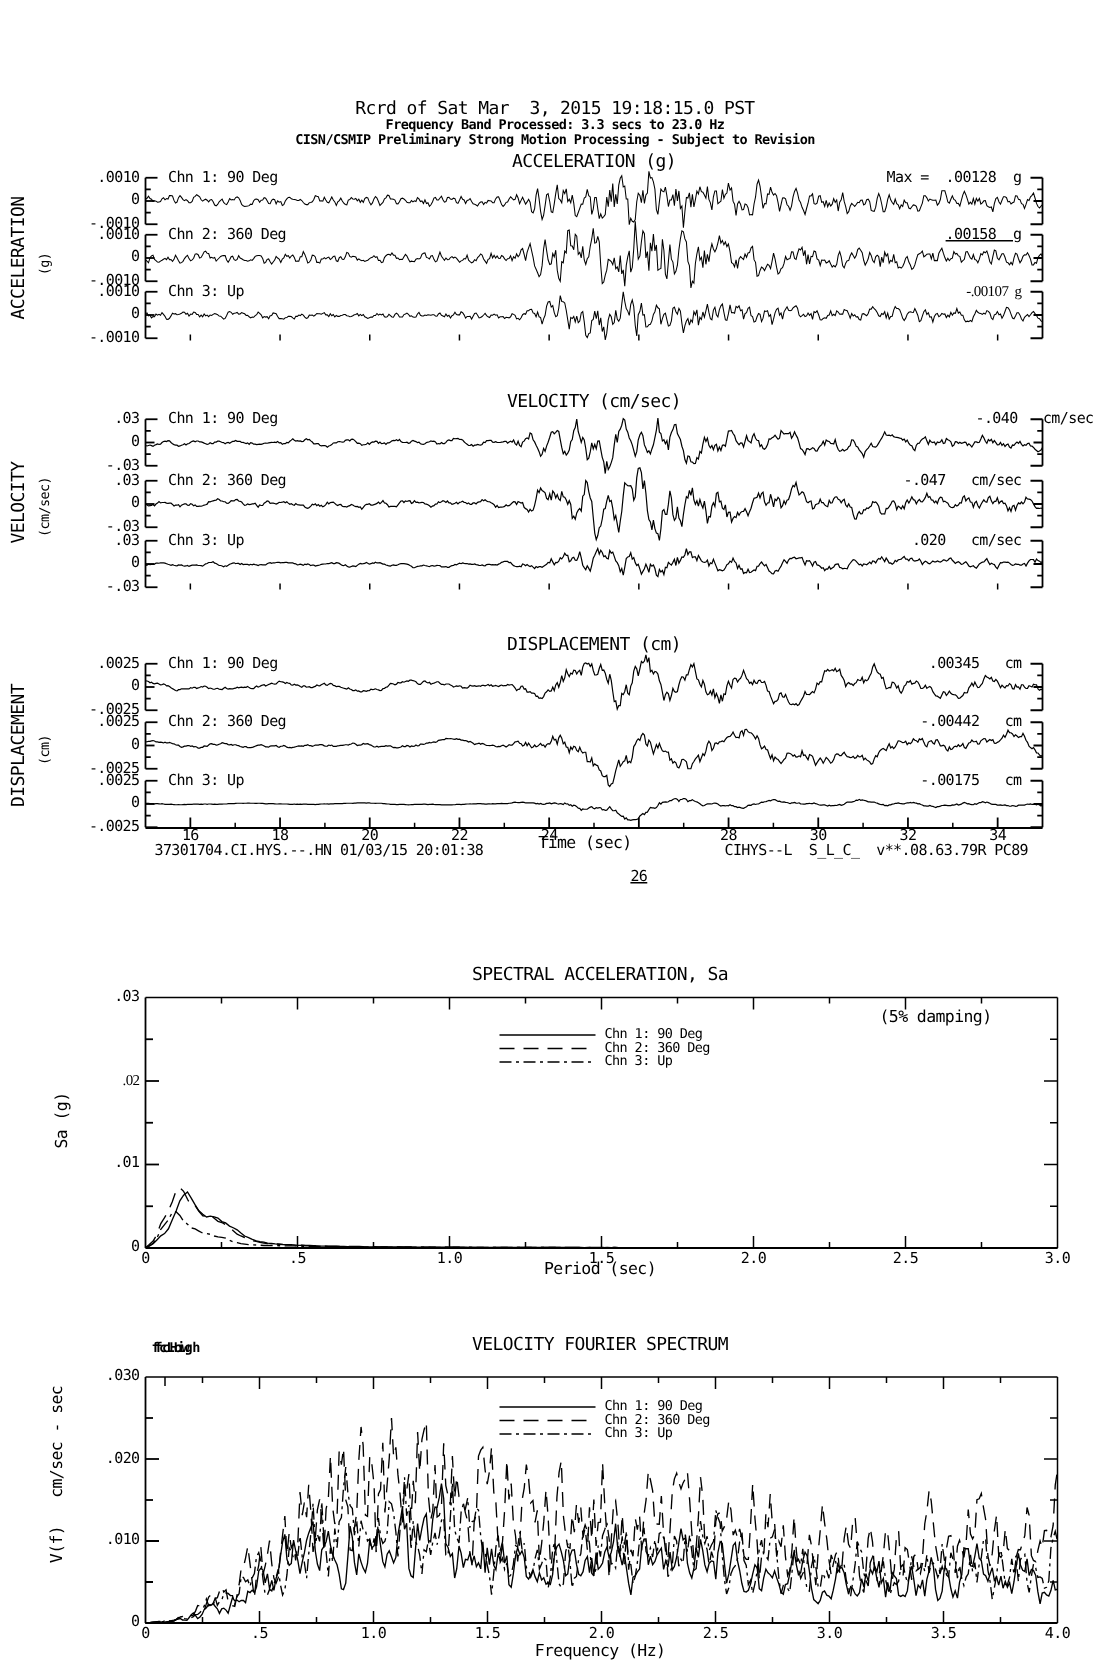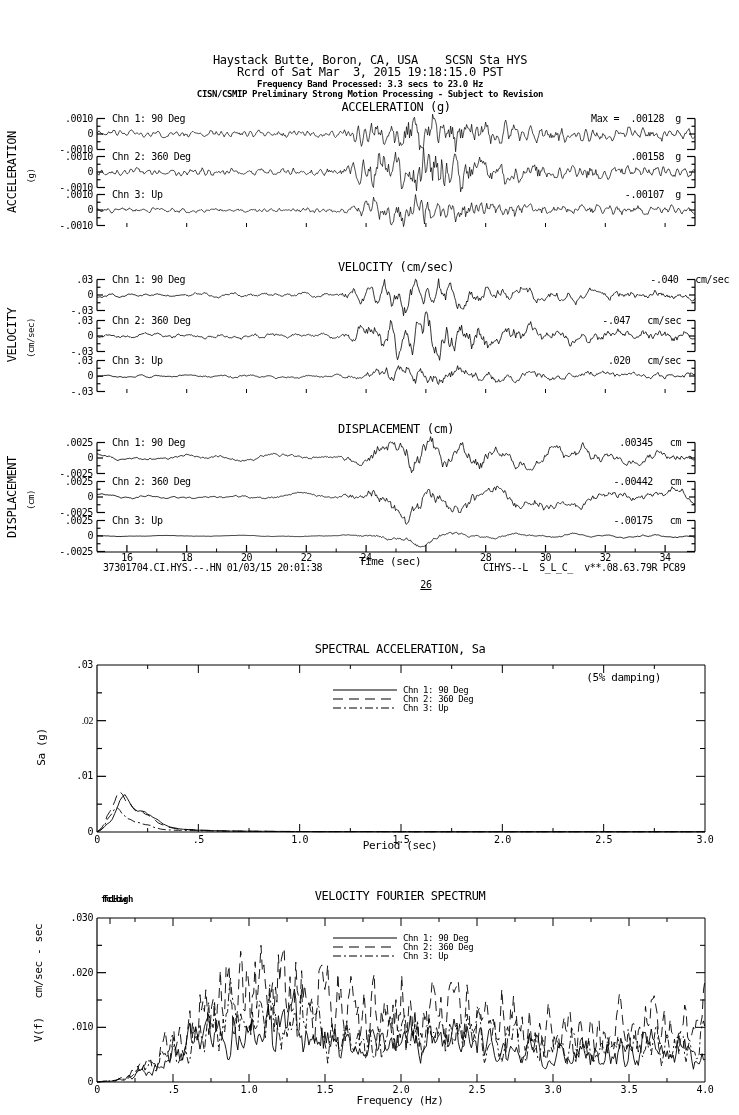--- a/index.html
+++ b/index.html
@@ -265,21 +265,20 @@
       <line x1="700" y1="945.3333333333333" x2="705" y2="945.3333333333333" stroke="#000000" stroke-width="1"></line>
       <polyline points="333.0,938.0 397.0,938.0" fill="none" stroke="#000000" stroke-width="1"></polyline>
       <polyline points="333.0,947.0 397.0,947.0" fill="none" stroke="#000000" stroke-width="1" stroke-dasharray="10 6"></polyline>
       <polyline points="333.0,956.0 397.0,956.0" fill="none" stroke="#000000" stroke-width="1" stroke-dasharray="8 3 2 3"></polyline>
       <line x1="110" y1="918" x2="110" y2="924" stroke="#000000" stroke-width="1"></line>
       <polyline points="97.0,1082.0 98.5,1081.9 99.9,1081.8 101.4,1081.6 102.8,1081.6 104.3,1081.6 105.7,1081.4 107.2,1081.3 108.6,1081.4 110.1,1081.3 111.5,1081.1 113.0,1081.0 114.4,1080.9 115.9,1080.8 117.3,1079.8 118.8,1079.4 120.2,1079.0 121.7,1080.0 123.1,1080.1 124.6,1080.2 126.0,1078.5 127.5,1076.4 128.9,1075.3 130.4,1077.1 131.8,1079.1 133.3,1078.0 134.7,1076.3 136.2,1072.9 137.6,1071.8 139.1,1069.6 140.5,1070.3 142.0,1069.0 143.4,1070.8 144.9,1072.5 146.3,1075.6 147.8,1072.6 149.2,1072.1 150.7,1073.4 152.1,1075.4 153.6,1070.0 155.0,1065.0 156.5,1067.3 157.9,1066.7 159.4,1067.8 160.8,1066.9 162.3,1067.0 163.7,1068.4 165.2,1060.9 166.7,1061.7 168.1,1060.1 169.6,1061.8 171.0,1058.1 172.5,1047.3 173.9,1045.5 175.4,1046.9 176.8,1055.3 178.3,1049.3 179.7,1059.3 181.2,1053.6 182.6,1060.2 184.1,1052.0 185.5,1048.3 187.0,1037.4 188.4,1028.0 189.9,1022.9 191.3,1039.5 192.8,1043.5 194.2,1042.3 195.7,1026.7 197.1,1033.7 198.6,1040.6 200.0,1049.1 201.5,1041.3 202.9,1035.3 204.4,1026.8 205.8,1022.1 207.3,1018.2 208.7,1014.4 210.2,1034.0 211.6,1042.7 213.1,1047.1 214.5,1033.2 216.0,1030.9 217.4,1027.8 218.9,1020.7 220.3,1030.2 221.8,1036.4 223.2,1040.0 224.7,1043.2 226.1,1049.4 227.6,1059.2 229.0,1059.7 230.5,1055.4 231.9,1037.9 233.4,1017.4 234.9,1025.1 236.3,1041.6 237.8,1049.9 239.2,1035.9 240.7,1041.4 242.1,1045.4 243.6,1048.2 245.0,1042.3 246.5,1026.5 247.9,1032.0 249.4,1030.4 250.8,1024.8 252.3,1019.2 253.7,1030.3 255.2,1041.1 256.6,1044.6 258.1,1036.1 259.5,1033.9 261.0,1037.8 262.4,1041.9 263.9,1038.3 265.3,1023.4 266.8,1014.4 268.2,1005.3 269.7,1019.5 271.1,1015.5 272.6,1045.6 274.0,1050.5 275.5,1051.6 276.9,1033.9 278.4,1015.7 279.8,1027.0 281.3,1018.8 282.7,1012.2 284.2,1009.3 285.6,1026.8 287.1,1027.9 288.5,1012.9 290.0,1004.7 291.4,1004.9 292.9,998.1 294.3,989.1 295.8,999.0 297.2,1029.0 298.7,1031.6 300.2,1037.6 301.6,1035.7 303.1,1052.0 304.5,1045.8 306.0,1030.7 307.4,1035.4 308.9,1045.1 310.3,1039.5 311.8,1039.9 313.2,1035.6 314.7,1042.1 316.1,1037.3 317.6,1044.4 319.0,1041.9 320.5,1045.9 321.9,1027.9 323.4,1048.4 324.8,1031.9 326.3,1043.1 327.7,1032.6 329.2,1043.6 330.6,1046.5 332.1,1035.6 333.5,1040.4 335.0,1028.9 336.4,1042.1 337.9,1037.2 339.3,1056.5 340.8,1058.2 342.2,1049.4 343.7,1037.4 345.1,1031.8 346.6,1036.4 348.0,1033.9 349.5,1038.4 350.9,1050.9 352.4,1052.7 353.8,1050.1 355.3,1046.4 356.7,1051.1 358.2,1054.4 359.6,1048.6 361.1,1053.3 362.5,1051.9 364.0,1056.1 365.4,1055.1 366.9,1056.2 368.4,1049.7 369.8,1035.1 371.3,1031.1 372.7,1029.4 374.2,1034.6 375.6,1040.4 377.1,1050.5 378.5,1049.2 380.0,1037.4 381.4,1033.4 382.9,1033.2 384.3,1042.8 385.8,1049.5 387.2,1050.5 388.7,1047.8 390.1,1040.3 391.6,1037.7 393.0,1048.4 394.5,1038.8 395.9,1050.7 397.4,1035.0 398.8,1046.1 400.3,1044.4 401.7,1042.0 403.2,1034.6 404.6,1031.4 406.1,1038.4 407.5,1034.8 409.0,1028.0 410.4,1015.8 411.9,1033.0 413.3,1036.7 414.8,1043.4 416.2,1035.7 417.7,1046.0 419.1,1055.6 420.6,1063.3 422.0,1051.4 423.5,1050.5 424.9,1047.9 426.4,1046.0 427.8,1031.0 429.3,1026.1 430.7,1026.0 432.2,1043.2 433.6,1037.4 435.1,1043.1 436.6,1040.9 438.0,1036.7 439.5,1034.3 440.9,1032.1 442.4,1046.3 443.8,1040.5 445.3,1044.7 446.7,1034.7 448.2,1046.6 449.6,1044.3 451.1,1038.0 452.5,1029.0 454.0,1019.1 455.4,1026.6 456.9,1025.1 458.3,1042.3 459.8,1048.7 461.2,1052.0 462.7,1045.1 464.1,1031.7 465.6,1038.2 467.0,1026.3 468.5,1033.7 469.9,1043.3 471.4,1047.8 472.8,1042.1 474.3,1040.6 475.7,1041.0 477.2,1052.8 478.6,1035.0 480.1,1027.8 481.5,1028.9 483.0,1042.9 484.4,1055.4 485.9,1049.3 487.3,1040.2 488.8,1030.3 490.2,1028.5 491.7,1040.7 493.1,1047.0 494.6,1055.7 496.0,1060.9 497.5,1061.4 498.9,1060.2 500.4,1055.9 501.8,1049.3 503.3,1043.3 504.8,1045.4 506.2,1059.1 507.7,1060.4 509.1,1052.1 510.6,1046.1 512.0,1048.5 513.5,1049.9 514.9,1051.9 516.4,1047.3 517.8,1051.9 519.3,1056.2 520.7,1061.4 522.2,1062.8 523.6,1056.4 525.1,1055.8 526.5,1049.2 528.0,1040.2 529.4,1034.3 530.9,1043.2 532.3,1049.8 533.8,1048.4 535.2,1040.5 536.7,1034.8 538.1,1037.2 539.6,1047.5 541.0,1058.9 542.5,1066.4 543.9,1067.6 545.4,1069.1 546.8,1066.9 548.3,1061.5 549.7,1060.7 551.2,1063.5 552.6,1064.0 554.1,1065.8 555.5,1060.1 557.0,1052.7 558.4,1042.7 559.9,1045.4 561.3,1045.1 562.8,1048.7 564.2,1056.2 565.7,1062.8 567.1,1057.8 568.6,1059.2 570.1,1062.6 571.5,1064.0 573.0,1061.8 574.4,1052.5 575.9,1057.9 577.3,1049.1 578.8,1054.1 580.2,1046.0 581.7,1049.2 583.1,1043.9 584.6,1047.9 586.0,1040.7 587.5,1055.3 588.9,1052.3 590.4,1064.7 591.8,1054.9 593.3,1061.1 594.7,1048.3 596.2,1050.6 597.6,1052.4 599.1,1063.5 600.5,1064.3 602.0,1063.4 603.4,1064.3 604.9,1060.6 606.3,1049.2 607.8,1044.2 609.2,1052.9 610.7,1063.7 612.1,1056.7 613.6,1058.7 615.0,1053.2 616.5,1064.1 617.9,1052.9 619.4,1047.2 620.8,1038.2 622.3,1044.6 623.7,1059.6 625.2,1066.9 626.6,1065.6 628.1,1060.8 629.5,1045.7 631.0,1045.9 632.4,1050.5 633.9,1059.0 635.3,1064.7 636.8,1060.6 638.3,1065.4 639.7,1054.7 641.2,1049.7 642.6,1031.9 644.1,1032.5 645.5,1032.5 647.0,1043.8 648.4,1044.2 649.9,1037.4 651.3,1029.0 652.8,1038.8 654.2,1040.3 655.7,1049.4 657.1,1050.5 658.6,1054.1 660.0,1049.5 661.5,1045.2 662.9,1053.6 664.4,1051.2 665.8,1056.7 667.3,1050.8 668.7,1058.8 670.2,1054.2 671.6,1058.2 673.1,1055.1 674.5,1062.4 676.0,1054.5 677.4,1044.6 678.9,1035.5 680.3,1043.4 681.8,1046.9 683.2,1047.6 684.7,1039.3 686.1,1050.3 687.6,1046.3 689.0,1047.0 690.5,1050.4 691.9,1061.1 693.4,1069.2 694.8,1062.0 696.3,1061.5 697.7,1063.3 699.2,1064.0 700.6,1060.4 702.1,1053.6 703.5,1059.9 705.0,1059.5" fill="none" stroke="#000000" stroke-width="0.9"></polyline>
       <polyline points="97.0,1082.0 98.5,1081.9 99.9,1081.8 101.4,1081.6 102.8,1081.4 104.3,1081.3 105.7,1081.0 107.2,1080.9 108.6,1080.0 110.1,1080.3 111.5,1080.5 113.0,1080.8 114.4,1080.4 115.9,1080.1 117.3,1079.6 118.8,1079.0 120.2,1078.0 121.7,1077.7 123.1,1078.8 124.6,1077.8 126.0,1077.8 127.5,1077.0 128.9,1076.7 130.4,1073.9 131.8,1070.3 133.3,1070.7 134.7,1073.6 136.2,1073.6 137.6,1069.1 139.1,1064.7 140.5,1063.4 142.0,1069.1 143.4,1065.7 144.9,1065.1 146.3,1060.9 147.8,1057.8 149.2,1061.4 150.7,1059.9 152.1,1067.9 153.6,1067.8 155.0,1070.5 156.5,1070.9 157.9,1064.1 159.4,1056.5 160.8,1045.5 162.3,1044.8 163.7,1038.7 165.2,1030.9 166.7,1042.7 168.1,1054.3 169.6,1065.2 171.0,1050.5 172.5,1043.4 173.9,1031.4 175.4,1049.4 176.8,1043.9 178.3,1036.3 179.7,1027.1 181.2,1042.7 182.6,1052.0 184.1,1055.3 185.5,1051.8 187.0,1035.5 188.4,1023.3 189.9,1010.7 191.3,1036.3 192.8,1021.7 194.2,1031.9 195.7,1028.9 197.1,1040.2 198.6,1027.5 200.0,994.7 201.5,1010.1 202.9,1001.7 204.4,1011.5 205.8,989.8 207.3,1008.6 208.7,1034.6 210.2,1025.8 211.6,1006.6 213.1,999.6 214.5,1012.2 216.0,1033.9 217.4,1005.9 218.9,999.0 220.3,970.6 221.8,1005.2 223.2,1016.0 224.7,1011.1 226.1,967.6 227.6,976.5 229.0,965.5 230.5,999.9 231.9,1004.5 233.4,1033.3 234.9,1033.7 236.3,1018.4 237.8,1008.6 239.2,973.7 240.7,951.3 242.1,963.6 243.6,1010.0 245.0,1010.9 246.5,970.9 247.9,975.9 249.4,990.2 250.8,1034.8 252.3,996.0 253.7,993.1 255.2,961.8 256.6,1008.3 258.1,989.5 259.5,972.2 261.0,945.3 262.4,971.0 263.9,964.9 265.3,983.1 266.8,997.0 268.2,1015.0 269.7,991.4 271.1,993.8 272.6,982.7 274.0,1013.5 275.5,987.2 276.9,1002.2 278.4,954.7 279.8,981.3 281.3,959.5 282.7,953.3 284.2,948.1 285.6,997.6 287.1,1013.3 288.5,1007.4 290.0,976.7 291.4,1011.3 292.9,1010.2 294.3,1004.5 295.8,962.2 297.2,990.4 298.7,997.0 300.2,1003.2 301.6,970.7 303.1,998.9 304.5,984.8 306.0,997.7 307.4,998.0 308.9,1002.1 310.3,1008.8 311.8,1014.0 313.2,1034.5 314.7,1043.5 316.1,1014.7 317.6,1009.0 319.0,970.7 320.5,966.8 321.9,964.9 323.4,980.0 324.8,989.5 326.3,981.0 327.7,964.7 329.2,994.9 330.6,1001.7 332.1,1029.1 333.5,1033.6 335.0,1027.9 336.4,1007.2 337.9,973.6 339.3,999.6 340.8,989.0 342.2,1014.1 343.7,1024.0 345.1,1041.0 346.6,1027.5 348.0,1000.4 349.5,991.9 350.9,976.4 352.4,986.1 353.8,1001.9 355.3,1000.3 356.7,1014.9 358.2,1006.9 359.6,1041.1 361.1,1028.9 362.5,1014.6 364.0,993.2 365.4,1010.9 366.9,1041.5 368.4,1047.2 369.8,1033.7 371.3,997.9 372.7,981.8 374.2,973.9 375.6,1010.7 377.1,1023.2 378.5,1031.4 380.0,1032.1 381.4,1010.3 382.9,1021.5 384.3,1003.1 385.8,1015.2 387.2,1005.1 388.7,1025.0 390.1,1018.5 391.6,1033.5 393.0,1004.9 394.5,1026.3 395.9,999.7 397.4,1030.7 398.8,1015.0 400.3,1014.8 401.7,975.2 403.2,1003.4 404.6,1023.4 406.1,1052.1 407.5,1026.9 409.0,1003.5 410.4,1000.5 411.9,1015.1 413.3,1035.9 414.8,1009.8 416.2,1029.8 417.7,1021.1 419.1,1046.5 420.6,1033.2 422.0,1037.5 423.5,1012.2 424.9,1019.7 426.4,1010.9 427.8,1033.7 429.3,1010.0 430.7,1000.0 432.2,981.0 433.6,986.5 435.1,993.9 436.6,1016.0 438.0,1016.0 439.5,1016.2 440.9,997.3 442.4,1022.6 443.8,1034.7 445.3,1039.1 446.7,1019.6 448.2,994.2 449.6,985.9 451.1,982.1 452.5,988.0 454.0,992.6 455.4,988.6 456.9,985.8 458.3,981.5 459.8,1000.6 461.2,1021.8 462.7,1039.7 464.1,1031.5 465.6,1011.4 467.0,984.8 468.5,997.6 469.9,1028.2 471.4,1033.1 472.8,1043.8 474.3,1034.4 475.7,1039.0 477.2,1014.2 478.6,1009.2 480.1,1008.4 481.5,1020.6 483.0,1017.6 484.4,1012.5 485.9,1000.4 487.3,1006.5 488.8,1023.4 490.2,1020.1 491.7,1025.3 493.1,1019.2 494.6,1025.2 496.0,1037.4 497.5,1039.5 498.9,1039.6 500.4,1015.9 501.8,989.2 503.3,1012.2 504.8,1028.6 506.2,1053.3 507.7,1037.8 509.1,1039.0 510.6,1009.1 512.0,1018.1 513.5,996.0 514.9,1015.9 516.4,1015.3 517.8,1037.8 519.3,1027.6 520.7,1031.2 522.2,1016.8 523.6,1037.4 525.1,1050.4 526.5,1047.0 528.0,1032.8 529.4,1011.1 530.9,1034.0 532.3,1046.2 533.8,1052.3 535.2,1048.9 536.7,1047.1 538.1,1042.2 539.6,1023.2 541.0,1030.5 542.5,1044.5 543.9,1056.7 545.4,1035.5 546.8,1020.5 548.3,1003.0 549.7,1015.1 551.2,1026.0 552.6,1039.6 554.1,1050.0 555.5,1042.8 557.0,1036.5 558.4,1033.9 559.9,1049.3 561.3,1044.0 562.8,1025.5 564.2,1017.3 565.7,1029.6 567.1,1032.1 568.6,1012.9 570.1,1011.7 571.5,1029.5 573.0,1050.5 574.4,1057.9 575.9,1061.6 577.3,1046.6 578.8,1025.6 580.2,1018.6 581.7,1028.1 583.1,1048.2 584.6,1052.0 586.0,1058.3 587.5,1047.2 588.9,1036.8 590.4,1020.1 591.8,1022.0 593.3,1037.2 594.7,1054.0 596.2,1046.1 597.6,1024.9 599.1,1020.9 600.5,1045.9 602.0,1051.4 603.4,1031.8 604.9,1033.0 606.3,1042.4 607.8,1053.2 609.2,1037.6 610.7,1036.1 612.1,1046.3 613.6,1044.9 615.0,1038.3 616.5,1016.0 617.9,1007.6 619.4,993.7 620.8,1000.6 622.3,1016.2 623.7,1030.4 625.2,1039.0 626.6,1049.3 628.1,1044.3 629.5,1049.9 631.0,1032.3 632.4,1024.2 633.9,1023.7 635.3,1029.9 636.8,1048.7 638.3,1030.8 639.7,1026.9 641.2,1032.4 642.6,1038.3 644.1,1028.5 645.5,1006.4 647.0,1022.7 648.4,1025.9 649.9,1022.8 651.3,999.8 652.8,999.2 654.2,995.7 655.7,1005.2 657.1,1013.0 658.6,1037.3 660.0,1044.0 661.5,1035.6 662.9,1020.4 664.4,1009.9 665.8,1036.8 667.3,1038.2 668.7,1035.6 670.2,1019.4 671.6,1032.4 673.1,1033.7 674.5,1034.5 676.0,1035.0 677.4,1038.1 678.9,1033.0 680.3,1033.2 681.8,1027.9 683.2,1023.8 684.7,1005.0 686.1,1010.3 687.6,1037.1 689.0,1040.3 690.5,1041.1 691.9,1033.8 693.4,1027.3 694.8,1031.6 696.3,1020.4 697.7,1020.2 699.2,1025.3 700.6,1024.7 702.1,1017.0 703.5,990.1 705.0,980.3" fill="none" stroke="#000000" stroke-width="0.9" stroke-dasharray="10 6"></polyline>
       <polyline points="97.0,1082.0 98.5,1081.9 99.9,1081.8 101.4,1081.5 102.8,1081.3 104.3,1081.1 105.7,1081.3 107.2,1081.1 108.6,1081.1 110.1,1080.5 111.5,1080.4 113.0,1080.5 114.4,1080.9 115.9,1080.6 117.3,1080.0 118.8,1078.3 120.2,1078.8 121.7,1078.8 123.1,1079.1 124.6,1079.2 126.0,1078.6 127.5,1078.4 128.9,1077.8 130.4,1076.4 131.8,1076.3 133.3,1075.0 134.7,1073.5 136.2,1070.6 137.6,1066.0 139.1,1070.6 140.5,1069.9 142.0,1071.3 143.4,1064.9 144.9,1070.2 146.3,1067.8 147.8,1067.0 149.2,1062.3 150.7,1061.9 152.1,1062.3 153.6,1063.7 155.0,1063.7 156.5,1069.6 157.9,1064.5 159.4,1062.5 160.8,1050.9 162.3,1051.7 163.7,1054.5 165.2,1053.3 166.7,1057.6 168.1,1052.0 169.6,1049.1 171.0,1037.8 172.5,1035.0 173.9,1040.7 175.4,1053.3 176.8,1063.2 178.3,1063.3 179.7,1059.6 181.2,1060.6 182.6,1056.3 184.1,1051.4 185.5,1046.1 187.0,1056.7 188.4,1063.3 189.9,1059.8 191.3,1049.8 192.8,1031.9 194.2,1034.2 195.7,1038.8 197.1,1036.6 198.6,1036.8 200.0,1024.0 201.5,1038.1 202.9,1041.6 204.4,1052.1 205.8,1036.1 207.3,1022.0 208.7,1002.3 210.2,1029.6 211.6,1022.8 213.1,1027.6 214.5,1001.2 216.0,1027.2 217.4,1034.5 218.9,1050.9 220.3,1031.8 221.8,1041.4 223.2,1019.1 224.7,1031.8 226.1,1014.5 227.6,1011.7 229.0,991.7 230.5,978.1 231.9,994.9 233.4,1003.7 234.9,1005.7 236.3,1023.4 237.8,1013.5 239.2,1031.0 240.7,1013.8 242.1,1020.0 243.6,1020.0 245.0,1027.3 246.5,1026.0 247.9,1033.4 249.4,1025.6 250.8,1034.7 252.3,1012.0 253.7,1024.1 255.2,1028.9 256.6,1027.4 258.1,1021.8 259.5,1001.1 261.0,1002.5 262.4,1008.9 263.9,1021.3 265.3,1037.7 266.8,1018.7 268.2,1009.1 269.7,984.8 271.1,1010.5 272.6,1003.4 274.0,1033.1 275.5,1014.1 276.9,1027.6 278.4,1030.6 279.8,1036.8 281.3,1049.3 282.7,1033.2 284.2,1034.5 285.6,1026.8 287.1,1036.6 288.5,1028.2 290.0,1021.9 291.4,1029.8 292.9,1023.2 294.3,1013.6 295.8,1011.6 297.2,1036.6 298.7,1037.2 300.2,1012.1 301.6,988.4 303.1,1019.8 304.5,1025.1 306.0,1028.6 307.4,1008.2 308.9,1002.6 310.3,1005.8 311.8,998.6 313.2,1018.4 314.7,1014.4 316.1,1014.0 317.6,1005.5 319.0,1006.7 320.5,1024.4 321.9,1035.0 323.4,1035.0 324.8,1043.2 326.3,1050.4 327.7,1063.2 329.2,1048.5 330.6,1031.5 332.1,1022.9 333.5,1041.5 335.0,1038.7 336.4,1046.3 337.9,1042.2 339.3,1051.5 340.8,1049.5 342.2,1043.2 343.7,1030.4 345.1,1031.3 346.6,1021.3 348.0,1032.8 349.5,1028.8 350.9,1045.1 352.4,1047.3 353.8,1051.3 355.3,1047.5 356.7,1039.1 358.2,1033.2 359.6,1046.0 361.1,1042.5 362.5,1038.7 364.0,1039.9 365.4,1058.7 366.9,1051.4 368.4,1033.3 369.8,1027.8 371.3,1041.3 372.7,1055.8 374.2,1058.4 375.6,1055.8 377.1,1034.6 378.5,1029.0 380.0,1041.3 381.4,1058.6 382.9,1052.1 384.3,1051.0 385.8,1039.1 387.2,1035.9 388.7,1021.4 390.1,1016.6 391.6,1020.8 393.0,1029.3 394.5,1048.8 395.9,1050.6 397.4,1045.6 398.8,1030.3 400.3,1037.8 401.7,1023.8 403.2,1019.6 404.6,1015.3 406.1,1026.0 407.5,1042.7 409.0,1042.1 410.4,1045.2 411.9,1027.9 413.3,1037.8 414.8,1024.2 416.2,1042.8 417.7,1022.8 419.1,1041.7 420.6,1043.1 422.0,1055.8 423.5,1050.9 424.9,1041.8 426.4,1026.4 427.8,1024.5 429.3,1018.6 430.7,1034.3 432.2,1037.2 433.6,1032.0 435.1,1038.0 436.6,1026.5 438.0,1036.6 439.5,1022.3 440.9,1021.6 442.4,1025.2 443.8,1027.0 445.3,1051.2 446.7,1048.2 448.2,1044.0 449.6,1024.1 451.1,1027.4 452.5,1044.2 454.0,1039.5 455.4,1042.0 456.9,1023.0 458.3,1034.5 459.8,1023.2 461.2,1034.3 462.7,1046.9 464.1,1045.8 465.6,1030.1 467.0,1014.1 468.5,1024.1 469.9,1029.0 471.4,1024.2 472.8,1033.6 474.3,1030.0 475.7,1027.6 477.2,1006.9 478.6,1011.4 480.1,1015.6 481.5,1037.0 483.0,1053.5 484.4,1062.6 485.9,1058.4 487.3,1049.1 488.8,1045.5 490.2,1043.8 491.7,1039.0 493.1,1027.7 494.6,1020.8 496.0,1040.4 497.5,1043.7 498.9,1056.5 500.4,1053.5 501.8,1062.3 503.3,1055.7 504.8,1047.4 506.2,1032.3 507.7,1026.8 509.1,1036.4 510.6,1037.4 512.0,1039.7 513.5,1025.5 514.9,1024.6 516.4,1019.6 517.8,1035.7 519.3,1052.7 520.7,1062.5 522.2,1057.1 523.6,1058.0 525.1,1059.0 526.5,1061.5 528.0,1048.4 529.4,1032.9 530.9,1041.0 532.3,1039.5 533.8,1043.1 535.2,1032.6 536.7,1051.0 538.1,1059.9 539.6,1060.7 541.0,1044.2 542.5,1037.2 543.9,1044.7 545.4,1057.5 546.8,1058.9 548.3,1048.6 549.7,1051.4 551.2,1047.5 552.6,1052.2 554.1,1036.6 555.5,1040.7 557.0,1040.5 558.4,1048.0 559.9,1045.8 561.3,1042.2 562.8,1043.0 564.2,1053.7 565.7,1058.4 567.1,1064.1 568.6,1053.8 570.1,1042.6 571.5,1027.7 573.0,1031.6 574.4,1034.7 575.9,1048.8 577.3,1053.6 578.8,1057.3 580.2,1041.8 581.7,1038.0 583.1,1043.8 584.6,1052.8 586.0,1049.1 587.5,1045.6 588.9,1040.9 590.4,1053.3 591.8,1058.9 593.3,1063.0 594.7,1059.1 596.2,1055.1 597.6,1056.3 599.1,1054.1 600.5,1044.6 602.0,1043.1 603.4,1049.4 604.9,1055.2 606.3,1051.2 607.8,1037.6 609.2,1044.2 610.7,1047.2 612.1,1046.0 613.6,1049.1 615.0,1042.1 616.5,1047.6 617.9,1036.5 619.4,1048.6 620.8,1042.6 622.3,1042.1 623.7,1046.3 625.2,1051.6 626.6,1047.8 628.1,1029.4 629.5,1039.2 631.0,1050.0 632.4,1051.3 633.9,1035.2 635.3,1039.4 636.8,1039.4 638.3,1052.1 639.7,1043.6 641.2,1052.6 642.6,1057.0 644.1,1051.4 645.5,1049.2 647.0,1036.5 648.4,1047.8 649.9,1041.7 651.3,1055.0 652.8,1042.7 654.2,1038.5 655.7,1026.2 657.1,1025.9 658.6,1046.7 660.0,1054.0 661.5,1066.2 662.9,1058.6 664.4,1050.3 665.8,1037.2 667.3,1033.3 668.7,1044.1 670.2,1056.4 671.6,1056.4 673.1,1051.4 674.5,1039.2 676.0,1049.7 677.4,1039.2 678.9,1054.2 680.3,1039.7 681.8,1037.2 683.2,1036.2 684.7,1055.1 686.1,1061.6 687.6,1050.8 689.0,1042.7 690.5,1045.4 691.9,1051.6 693.4,1051.3 694.8,1052.3 696.3,1058.7 697.7,1058.2 699.2,1053.9 700.6,1032.1 702.1,1025.4 703.5,1020.9 705.0,1027.4" fill="none" stroke="#000000" stroke-width="0.9" stroke-dasharray="8 3 2 3"></polyline>
     </svg>
 
-  <div class="lbl c s12" style="left:370px;top:54px">Haystack Butte, Boron, CA, USA    SCSN Sta HYS</div>
   <div class="lbl c s12" style="left:370px;top:66px">Rcrd of Sat Mar  3, 2015 19:18:15.0 PST</div>
   <div class="lbl c s9 b" style="left:370px;top:80px">Frequency Band Processed: 3.3 secs to 23.0 Hz</div>
   <div class="lbl c s9 b" style="left:370px;top:90px">CISN/CSMIP Preliminary Strong Motion Processing - Subject to Revision</div>
 
   <div class="lbl c s12" style="left:396px;top:101px">ACCELERATION (g)</div>
   <div class="lbl c s12" style="left:396px;top:261px">VELOCITY (cm/sec)</div>
   <div class="lbl c s12" style="left:396px;top:423px">DISPLACEMENT (cm)</div>
   <div class="lbl c s12" style="left:400px;top:643px">SPECTRAL ACCELERATION, Sa</div>
   <div class="lbl c s12" style="left:400px;top:890px">VELOCITY FOURIER SPECTRUM</div>
 
@@ -305,26 +304,26 @@
   <div class="lbl s9 b" style="left:103px;top:895px">fcHigh</div>
 <div class="lbl r" style="left: 93px; top: 113.5px;">.0010</div>
     <div class="lbl r" style="left: 93px; top: 129px;">0</div>
     <div class="lbl r" style="left: 93px; top: 144.5px;">-.0010</div>
     <div class="lbl" style="left: 112px; top: 113.5px;">Chn 1: 90 Deg</div>
     <div class="lbl r" style="left: 681px; top: 113.5px;">Max =  .00128  g</div>
     <div class="lbl r" style="left: 93px; top: 151.5px;">.0010</div>
     <div class="lbl r" style="left: 93px; top: 167px;">0</div>
     <div class="lbl r" style="left: 93px; top: 182.5px;">-.0010</div>
     <div class="lbl" style="left: 112px; top: 151.5px;">Chn 2: 360 Deg</div>
-    <div class="lbl r" style="left: 681px; top: 151.5px;">.00158  g</div>
+    <div class="lbl r" style="left: 681px; top: 151.5px; text-decoration: underline;">.00158  g</div>
     <div class="lbl r" style="left: 93px; top: 189.5px;">.0010</div>
     <div class="lbl r" style="left: 93px; top: 205px;">0</div>
     <div class="lbl r" style="left: 93px; top: 220.5px;">-.0010</div>
     <div class="lbl" style="left: 112px; top: 189.5px;">Chn 3: Up</div>
-    <div class="lbl r" style="left: 681px; top: 189.5px;">-.00107  g</div>
+    <div class="lbl r" style="left: 681px; top: 189.5px; font-family: Liberation Serif, serif;">-.00107  g</div>
     <div class="lbl r" style="left: 93px; top: 274.5px;">.03</div>
     <div class="lbl r" style="left: 93px; top: 290px;">0</div>
     <div class="lbl r" style="left: 93px; top: 305.5px;">-.03</div>
     <div class="lbl" style="left: 112px; top: 274.5px;">Chn 1: 90 Deg</div>
     <div class="lbl r" style="left: 681px; top: 274.5px; margin-left: 48px;">-.040   cm/sec</div>
     <div class="lbl r" style="left: 93px; top: 315.5px;">.03</div>
     <div class="lbl r" style="left: 93px; top: 331px;">0</div>
     <div class="lbl r" style="left: 93px; top: 346.5px;">-.03</div>
     <div class="lbl" style="left: 112px; top: 315.5px;">Chn 2: 360 Deg</div>
     <div class="lbl r" style="left: 681px; top: 315.5px;">-.047   cm/sec</div>

